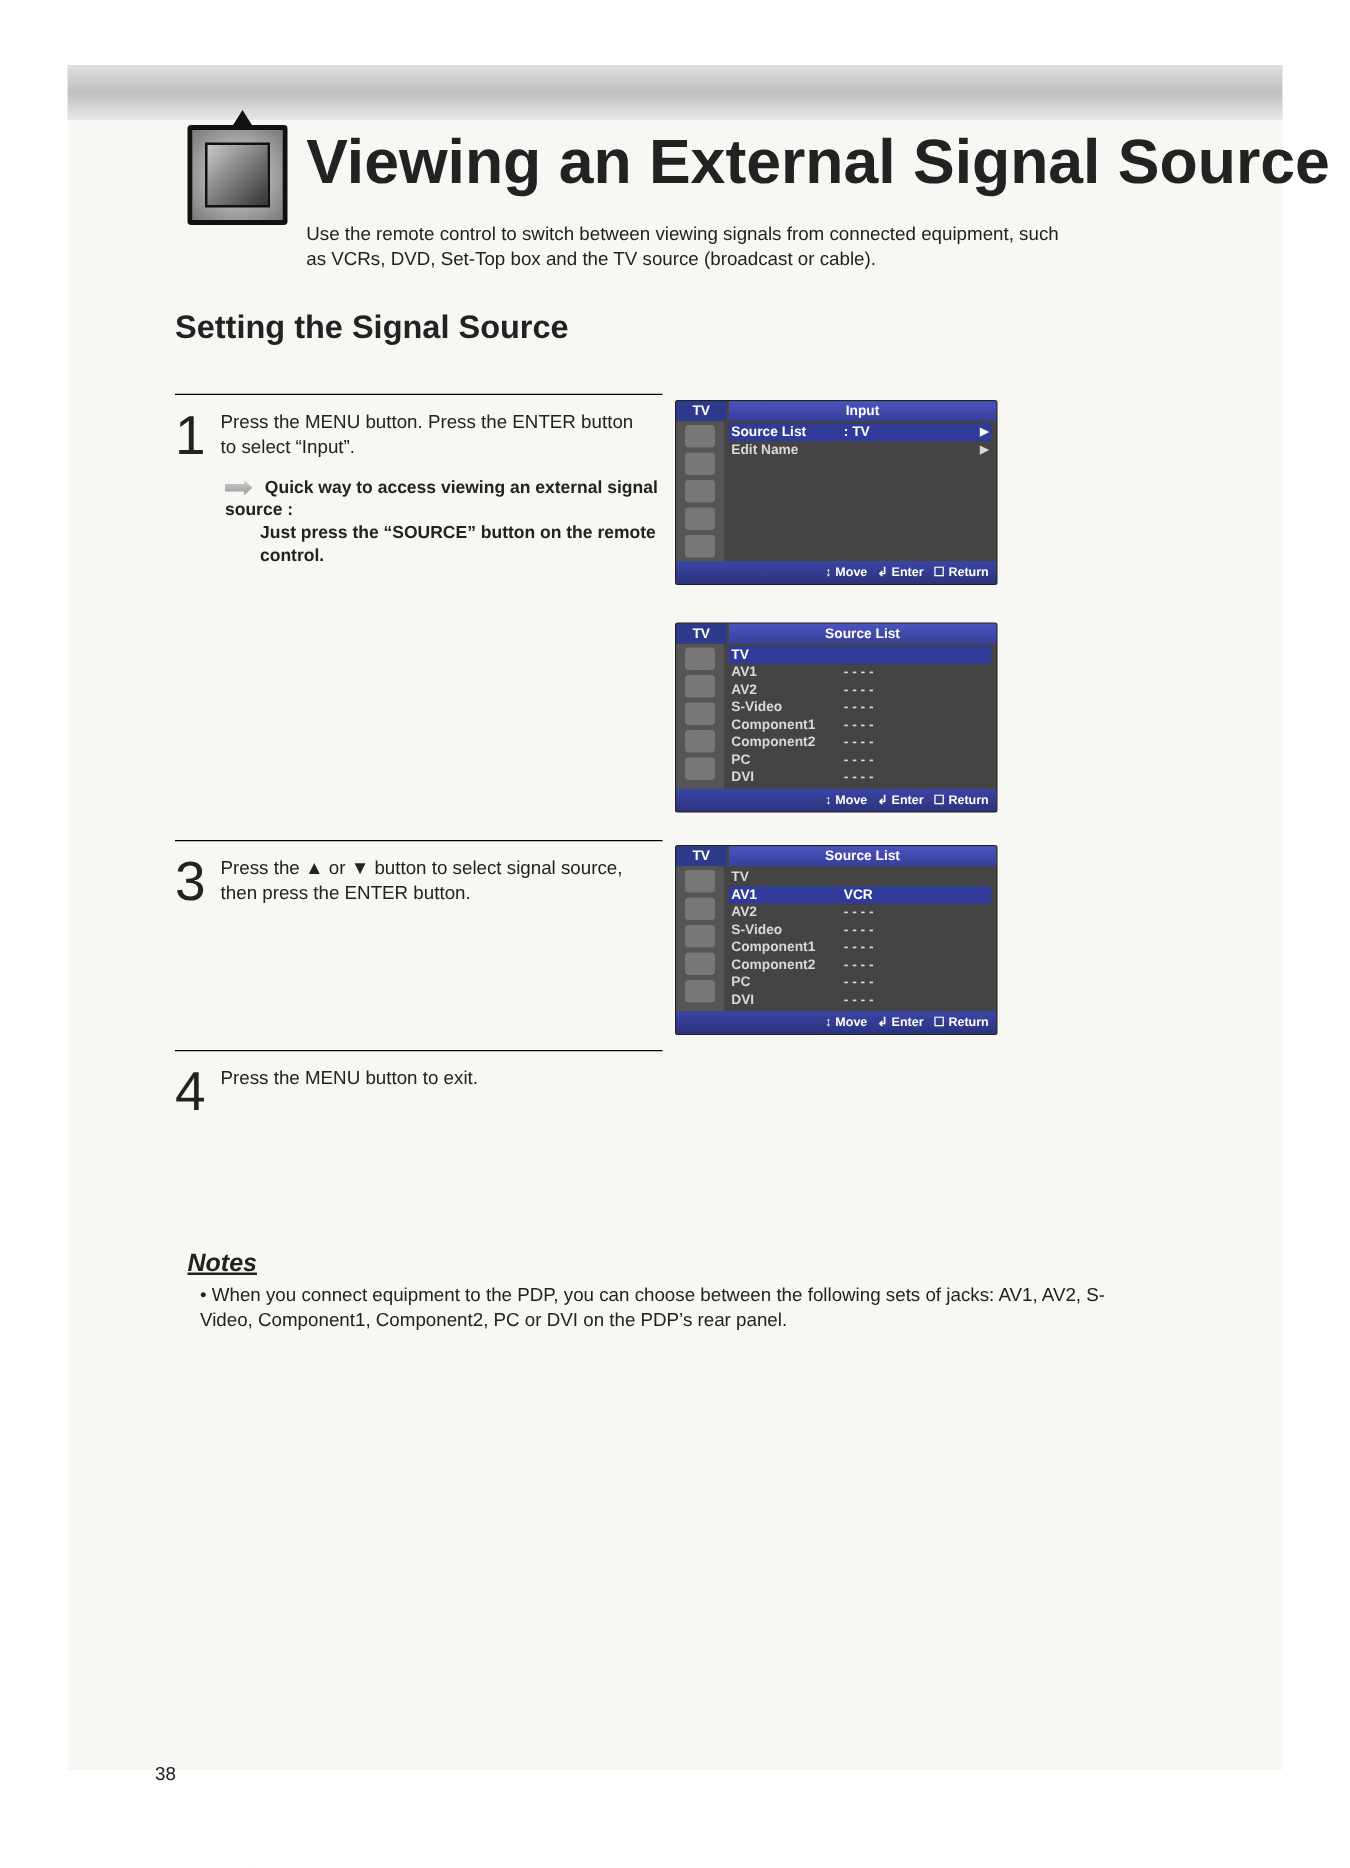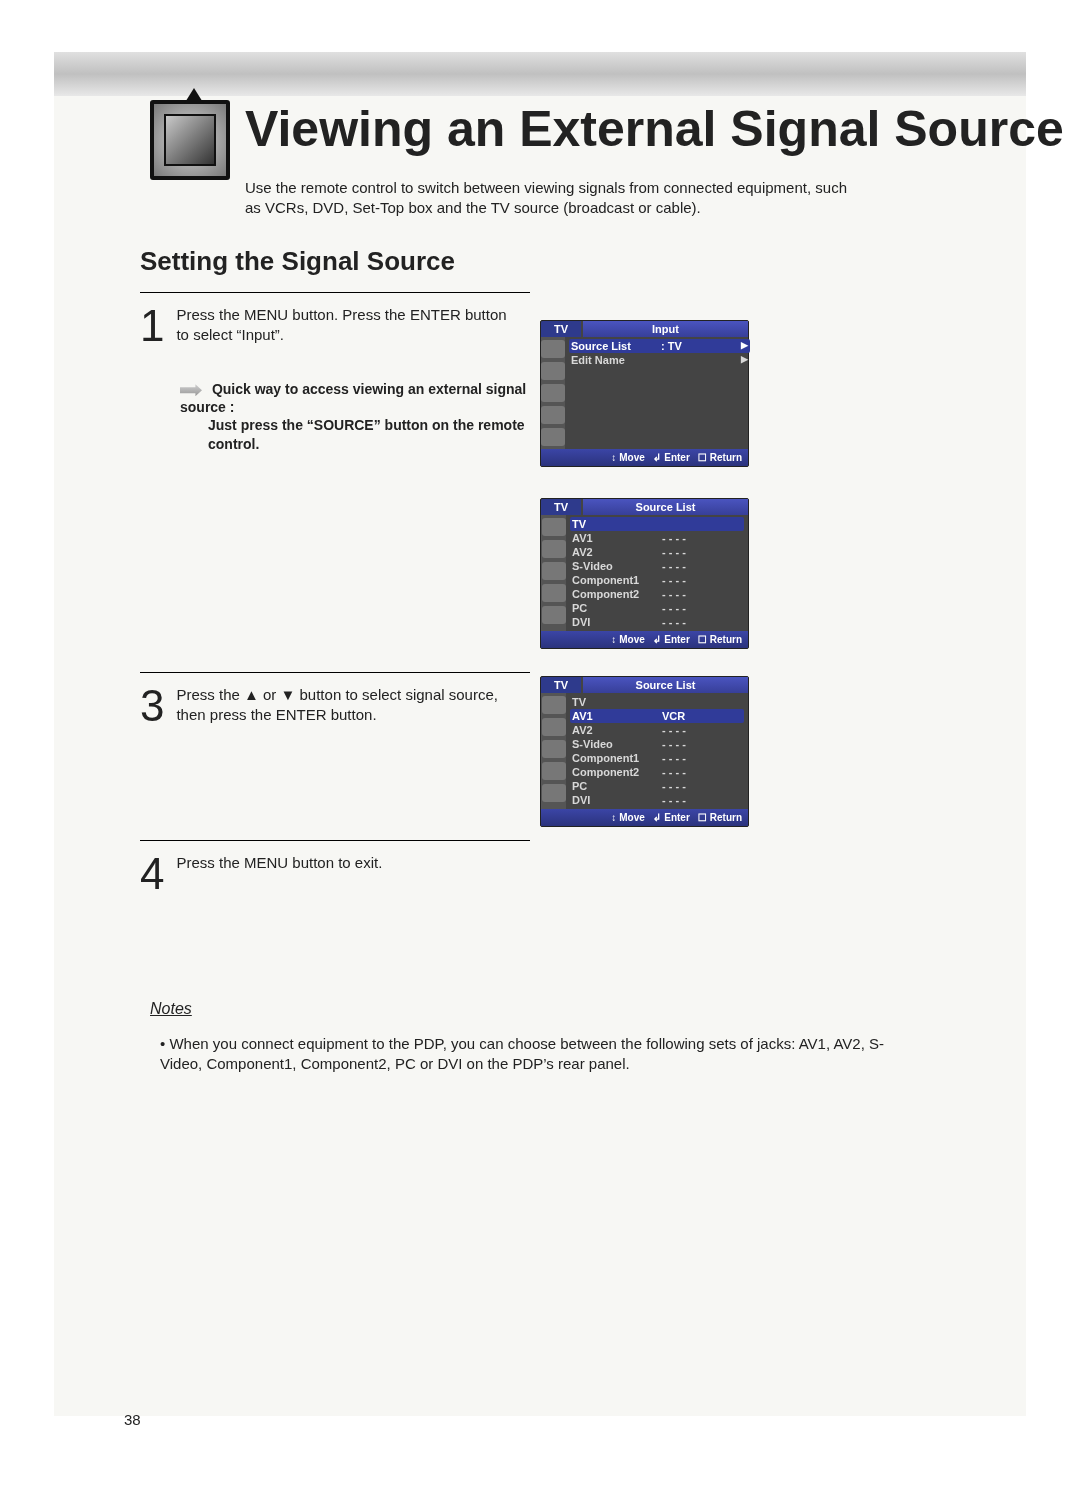--- a/index.html
+++ b/index.html
@@ -12,51 +12,51 @@
   .tv-icon .frame-outer { width: 80px; height: 80px; border: 4px solid #111; background: radial-gradient(#dcdcdc, #7a7a7a); border-radius: 3px; position: relative; }
   .tv-icon .antenna { position: absolute; top: -16px; left: 30px; width: 0; height: 0; border-left: 10px solid transparent; border-right: 10px solid transparent; border-bottom: 16px solid #111; }
   .tv-icon .screen { position: absolute; top: 10px; left: 10px; width: 52px; height: 52px; background: linear-gradient(135deg, #c9c9c9, #333); border: 2px solid #111; }
 
   .title { position: absolute; top: 100px; left: 245px; font-size: 50px; font-weight: 600; letter-spacing: 0px; }
   .intro { position: absolute; top: 178px; left: 245px; width: 620px; font-size: 15px; line-height: 1.35; }
 
   .subtitle { position: absolute; top: 246px; left: 140px; font-size: 26px; font-weight: 700; }
 
   .step { position: absolute; left: 140px; width: 390px; border-top: 1px solid #000; padding-top: 8px; }
-  #s1 { top: 292px; }
+  #s1 { top: 315px; }
   #s2 { top: 494px; }
   #s3 { top: 672px; }
   #s4 { top: 840px; }
   .step-num { font-size: 44px; font-weight: 300; display: inline-block; width: 32px; vertical-align: top; }
   .step-text { display: inline-block; width: 340px; font-size: 15px; line-height: 1.3; vertical-align: top; padding-top: 4px; }
 
   .tip { position: absolute; left: 180px; top: 380px; width: 350px; font-size: 14px; font-weight: 600; line-height: 1.3; }
   .tip .arrow { display: inline-block; background: linear-gradient(#d0d0d0,#999); height: 12px; width: 22px; clip-path: polygon(0 25%, 70% 25%, 70% 0, 100% 50%, 70% 100%, 70% 75%, 0 75%); vertical-align: middle; margin-right: 6px; }
 
-  .osd { position: absolute; width: 209px; background: #444; border: 1px solid #222; border-radius: 2px; color: #d8d8d8; font-size: 11px; font-weight: 600; }
+  .osd { position: absolute; width: 258px; background: #444; border: 1px solid #222; border-radius: 2px; color: #d8d8d8; font-size: 11px; font-weight: 600; }
   .osd-header { display: flex; }
   .osd-hdr-left { background: #2e3a8c; color: #fff; width: 40px; text-align: center; padding: 2px 0; border-top-left-radius: 2px; }
   .osd-hdr-right { background: linear-gradient(#4a54bf, #373f99); color: #fff; flex: 1; text-align: center; padding: 2px 0; margin-left: 2px; }
   .osd-body { display: flex; }
   .osd-sidebar { width: 38px; background: #555; display: flex; flex-direction: column; align-items: center; padding: 3px 0; gap: 4px; }
   .osd-sidebar .ic { width: 24px; height: 18px; border-radius: 3px; background: #777; }
   .osd-rows { flex: 1; padding: 2px 4px; }
   .osd-row { display: flex; padding: 1px 2px; border-radius: 2px; }
   .osd-row.sel { background: #303b99; color: #fff; }
   .osd-row .lbl { flex: 0 0 90px; }
   .osd-row .val { flex: 0 0 80px; }
   .osd-row .arw { flex: 1; text-align: right; font-size: 9px; }
   .osd-foot { display: flex; justify-content: flex-end; gap: 8px; background: linear-gradient(#3b45a6,#2b337d); color: #fff; font-size: 10px; padding: 3px 6px; }
   .osd-foot span { display: inline-flex; align-items: center; gap: 3px; }
   #osd1 { top: 320px; left: 540px; }
   #osd2 { top: 498px; left: 540px; }
   #osd3 { top: 676px; left: 540px; }
 
   .notes { position: absolute; top: 1000px; left: 150px; width: 760px; }
-  .notes-title { font-style: italic; font-weight: 400; text-decoration: underline; font-size: 16px; margin-bottom: 16px; }
+  .notes-title { font-style: italic; font-weight: 700; text-decoration: underline; font-size: 20px; margin-bottom: 4px; }
   .notes-body { font-size: 15px; line-height: 1.35; margin-left: 10px; }
   .page-number { position: absolute; bottom: 66px; left: 124px; font-size: 15px; }
 </style>
 </head>
 <body>
 
 <div class="page">
   <div class="topband"></div>
   <div class="body-tint"></div>
 

